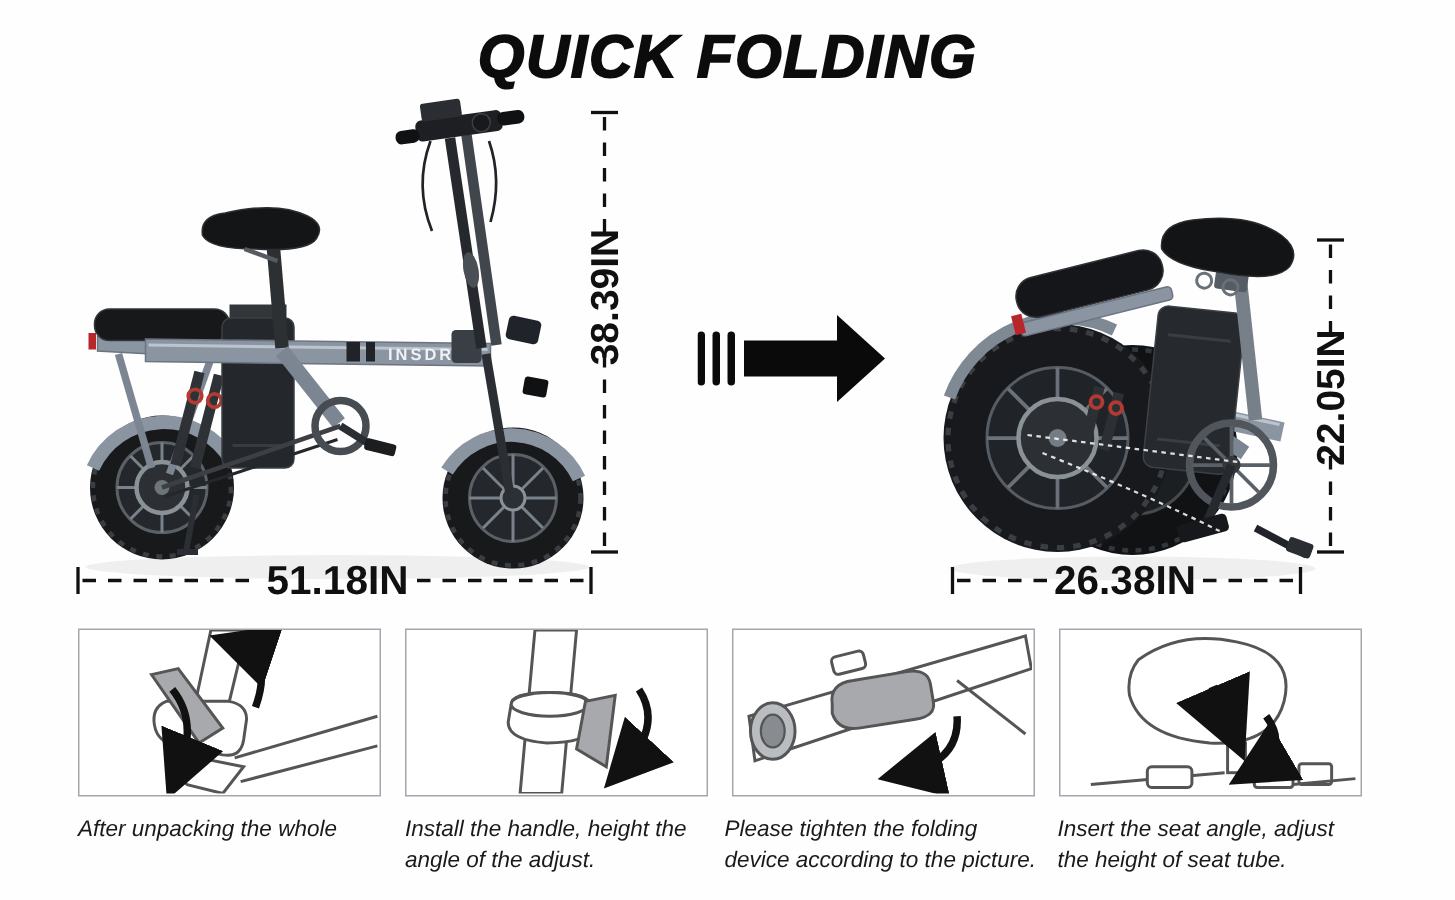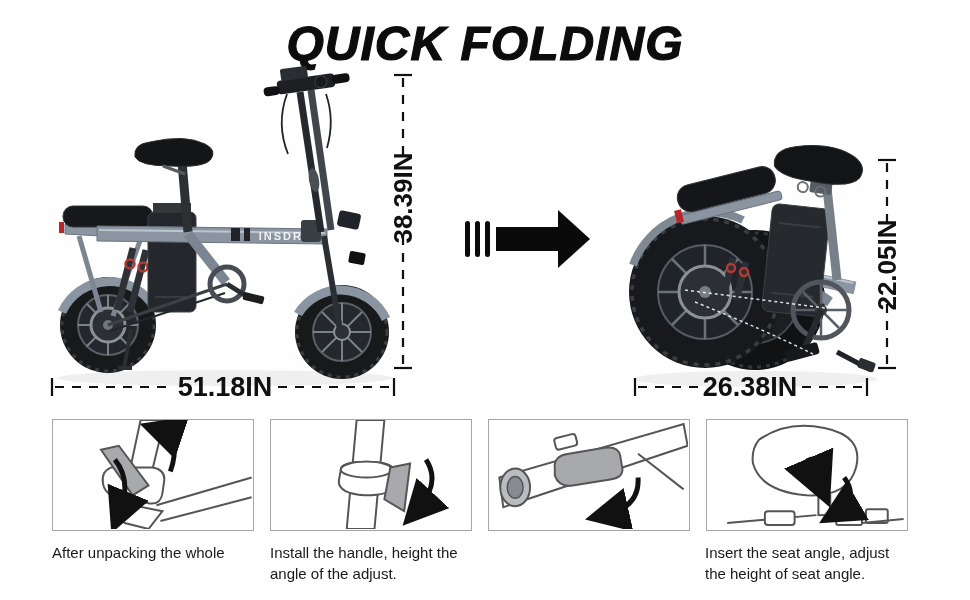--- a/index.html
+++ b/index.html
@@ -1,26 +1,26 @@
 <!DOCTYPE html>
 <html><head>
 <meta charset="utf-8">
 <style>
   html,body{margin:0;padding:0;background:#ffffff;}
   #stage{position:relative;width:970px;height:600px;background:#fefefe;overflow:hidden;
          font-family:"Liberation Sans",sans-serif;color:#111;}
   .abs{position:absolute;}
-  #title{left:0;right:0;top:16px;text-align:center;font-size:48px;font-weight:900;
+  #title{left:0;right:0;top:16px;text-align:center;font-size:40px;font-weight:900;
          font-style:italic;letter-spacing:1px;color:#0c0c0c;-webkit-text-stroke:1.2px #0c0c0c;}
   #dim-overlay{left:0;top:0;pointer-events:none;}
   .dim-label{font-family:"Liberation Sans",sans-serif;font-weight:bold;fill:#101010;}
   .panel{top:419px;width:202px;height:112px;background:#ffffff;border:1.5px solid #a2a7ad;
          box-sizing:border-box;}
   .caption{top:542px;width:224px;font-size:15px;line-height:21px;color:#1a1a1a;
-           white-space:nowrap;}
+           white-space:nowrap;font-style:italic;}
   svg{display:block;}
 </style>
 </head>
 <body>
 
 <div id="stage">
 
   <div id="title" class="abs">QUICK FOLDING</div>
 
   <svg class="abs" style="left:35px;top:62px" width="375" height="333" viewBox="0 0 375 333">
@@ -333,18 +333,22 @@
     </svg>
   </div>
 
   <div class="caption abs" style="left:52px">
     <div>After unpacking the whole</div>
   </div>
   <div class="caption abs" style="left:270px">
     <div>Install the handle, height the</div>
     <div>angle of the adjust.</div>
   </div>
+  <div class="caption abs" style="left:483px">
+    <div>Please tighten the folding</div>
+    <div>device according to the picture.</div>
+  </div>
   <div class="caption abs" style="left:705px">
     <div>Insert the seat angle, adjust</div>
-    <div>the height of seat angle.</div>
+    <div>the height of seat tube.</div>
   </div>
 
 </div>
 
 </body></html>

